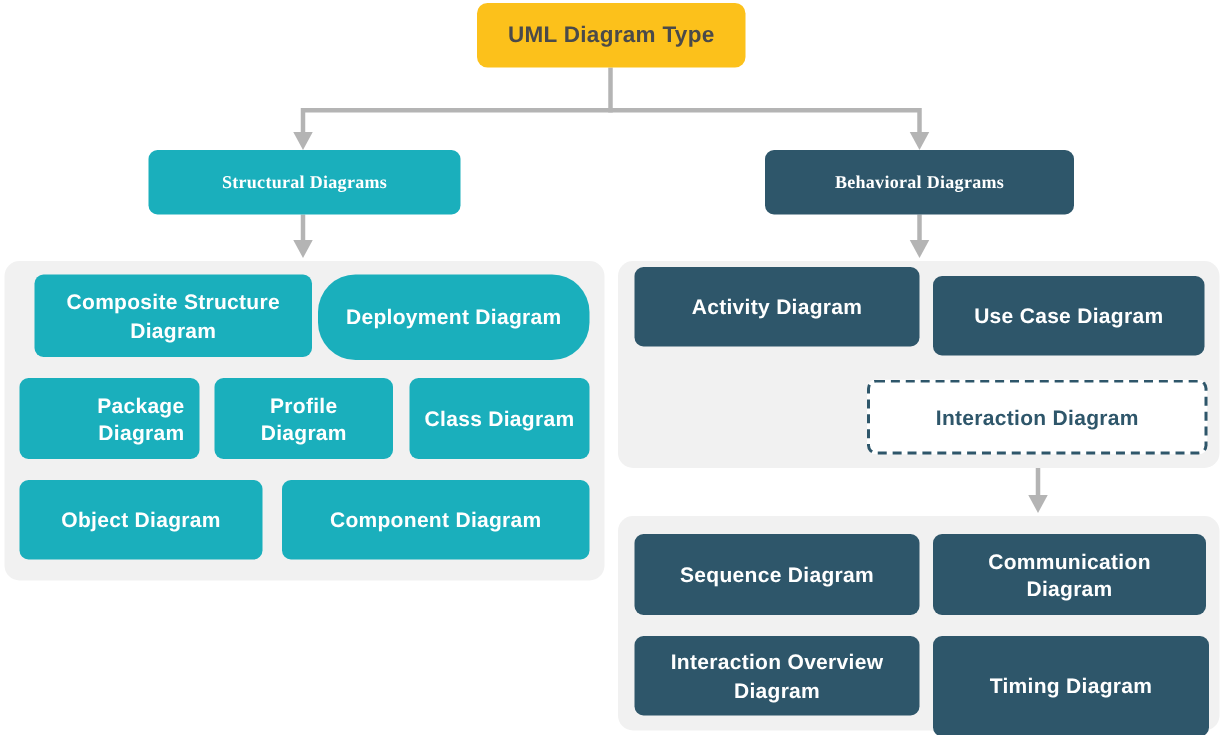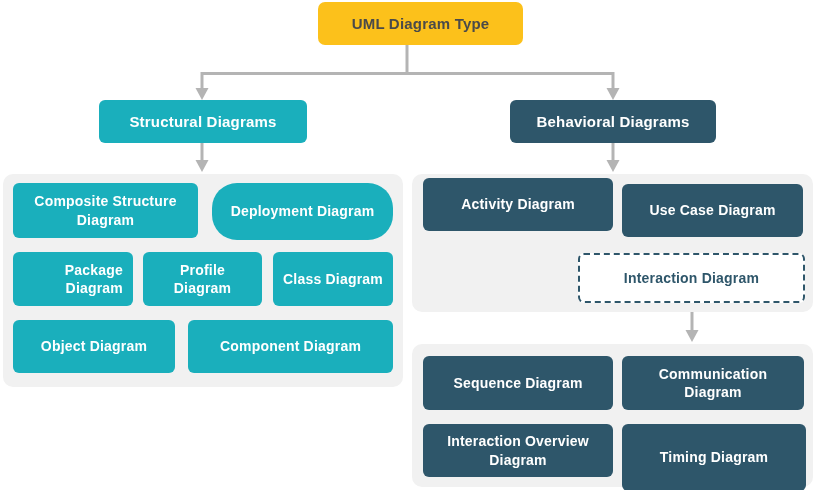--- a/index.html
+++ b/index.html
@@ -31,21 +31,21 @@
     letter-spacing: 0.2px;
     padding: 2px 10px;
     box-sizing: border-box;
   }
   .root-node {
     background: #FCC11B;
     color: #4A4A4A;
     font-size: 15px;
     border-radius: 7px;
   }
-  .header-node { font-size: 15px; }
+  .header-node { font-size: 12px; font-family: Liberation Serif, serif; }
   .teal { background: #1AAFBC; }
   .dark { background: #2E566A; }
   .dashed {
     background: #ffffff;
     color: #2E566A;
     border: 2px dashed #2E566A;
   }
   .group {
     position: absolute;
     background: #F1F1F1;
@@ -69,27 +69,27 @@
     </g>
     <g fill="#B4B4B4" stroke="none">
       <polygon points="202,100 195.5,88 208.5,88"></polygon>
       <polygon points="613,100 606.5,88 619.5,88"></polygon>
       <polygon points="202,172 195.5,160 208.5,160"></polygon>
       <polygon points="613,172 606.5,160 619.5,160"></polygon>
       <polygon points="692,342 685.5,330 698.5,330"></polygon>
     </g>
   </svg>
 
-  <div class="node root-node" style="left:318px; top:2px; width:205px; height:43px;">UML Diagram Type</div>
+  <div class="node root-node" style="left:318px; top:2px; width:179px; height:43px;">UML Diagram Type</div>
 
   <div class="node header-node teal" style="left:99px; top:100px; width:208px; height:43px;">Structural Diagrams</div>
   <div class="node header-node dark" style="left:510px; top:100px; width:206px; height:43px;">Behavioral Diagrams</div>
 
   <div class="group" style="left:3px; top:174px; width:400px; height:213px;">
-    <div class="node teal" style="left:10px; top:9px; width:185px; height:55px;">Composite Structure Diagram</div>
+    <div class="node teal" style="left:20px; top:9px; width:185px; height:55px;">Composite Structure Diagram</div>
     <div class="node teal" style="left:209px; top:9px; width:181px; height:57px;border-radius:25px;">Deployment Diagram</div>
     <div class="node teal" style="left:10px; top:78px; width:120px; height:54px;text-align:right;">Package Diagram</div>
     <div class="node teal" style="left:270px; top:78px; width:120px; height:54px;">Class Diagram</div>
     <div class="node teal" style="left:140px; top:78px; width:119px; height:54px;">Profile Diagram</div>
     <div class="node teal" style="left:10px; top:146px; width:162px; height:53px;">Object Diagram</div>
     <div class="node teal" style="left:185px; top:146px; width:205px; height:53px;">Component Diagram</div>
   </div>
 
   <div class="group" style="left:412px; top:174px; width:401px; height:138px;">
     <div class="node dark" style="left:11px; top:4px; width:190px; height:53px;">Activity Diagram</div>

